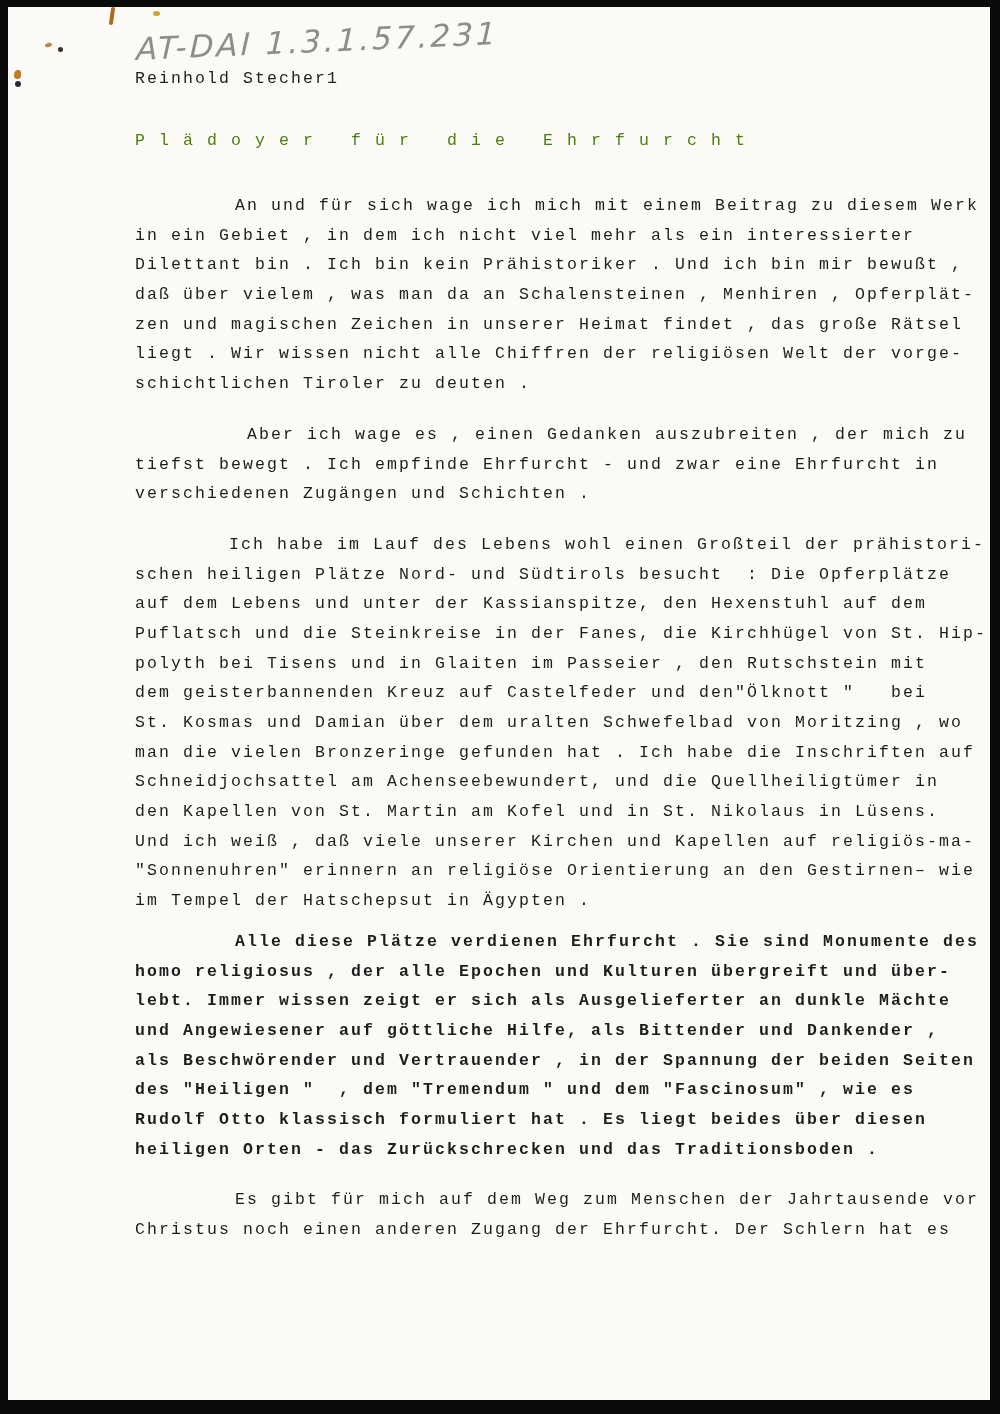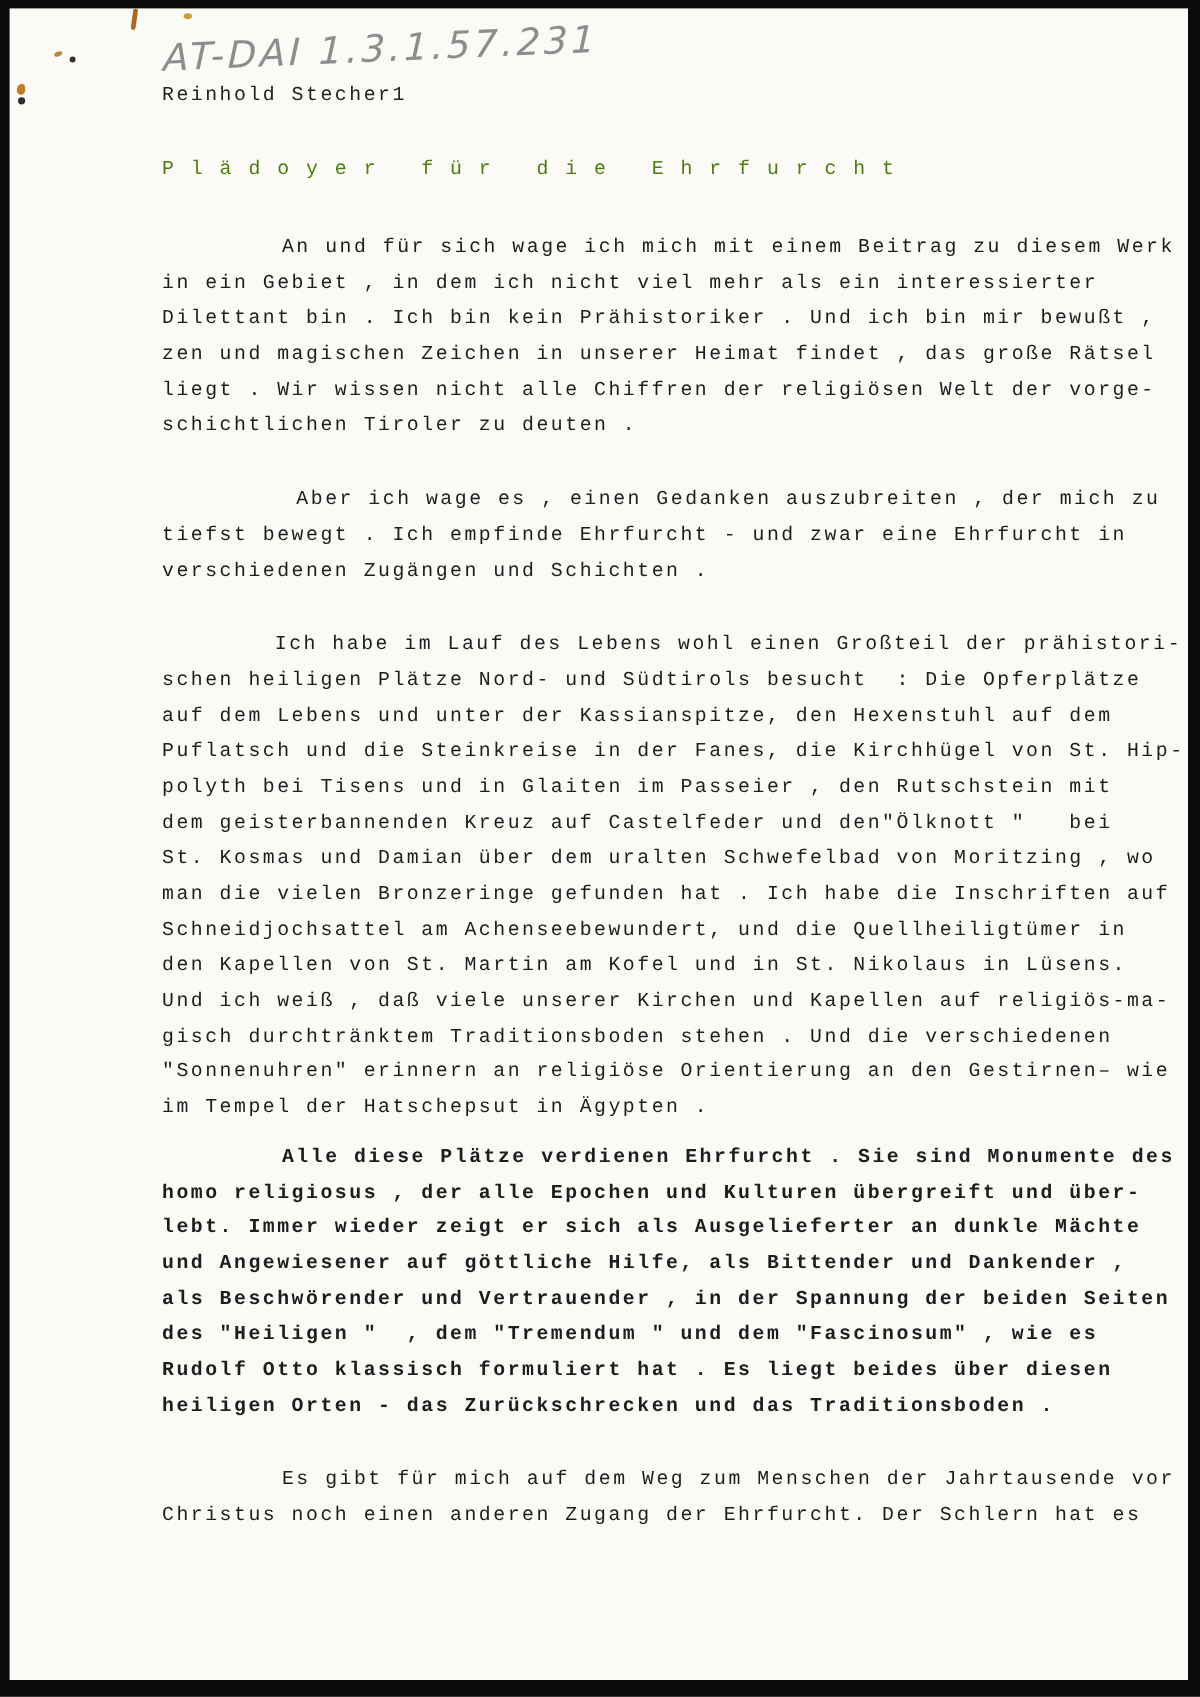--- a/index.html
+++ b/index.html
@@ -47,21 +47,21 @@
   }
   .body-text {
     position: absolute;
     left: 127px; top: 184px;
     width: 860px;
     font-size: 16.5px;
     letter-spacing: 2.1px;
     color: #1d1d1d;
   }
   .para { margin: 0; }
-  .para + .para { margin-top: 32px; }
+  .para + .para { margin-top: 21px; }
   .para.no-gap { margin-top: 11px; font-weight: bold; }
   .line {
     white-space: pre;
     height: 29.7px;
     line-height: 29.7px;
   }
   .para .line:first-child { text-indent: 84px; text-align: center; }
   .speck { position: absolute; }
   .speck-1 { left: 102px; top: 0; width: 4px; height: 18px; background: #b06820; transform: rotate(8deg); border-radius: 2px; }
   .speck-2 { left: 145px; top: 4px; width: 7px; height: 5px; background: #c9a23a; border-radius: 50%; }
@@ -89,20 +89,21 @@
     <span>1</span>
   </div>
 
   <div class="doc-title">P l ä d o y e r   f ü r   d i e   E h r f u r c h t</div>
 
   <div class="body-text">
     <div class="para">
         <div class="line">An und für sich wage ich mich mit einem Beitrag zu diesem Werk</div>
         <div class="line">in ein Gebiet , in dem ich nicht viel mehr als ein interessierter</div>
         <div class="line">Dilettant bin . Ich bin kein Prähistoriker . Und ich bin mir bewußt ,</div>
+        <div class="line">daß über vielem , was man da an Schalensteinen , Menhiren , Opferplät-</div>
         <div class="line">zen und magischen Zeichen in unserer Heimat findet , das große Rätsel</div>
         <div class="line">liegt . Wir wissen nicht alle Chiffren der religiösen Welt der vorge-</div>
         <div class="line">schichtlichen Tiroler zu deuten .</div>
       </div>
     <div class="para">
         <div class="line">Aber ich wage es , einen Gedanken auszubreiten , der mich zu</div>
         <div class="line">tiefst bewegt . Ich empfinde Ehrfurcht - und zwar eine Ehrfurcht in</div>
         <div class="line">verschiedenen Zugängen und Schichten .</div>
       </div>
     <div class="para">
@@ -110,28 +111,27 @@
         <div class="line">schen heiligen Plätze Nord- und Südtirols besucht  : Die Opferplätze</div>
         <div class="line">auf dem Lebens und unter der Kassianspitze, den Hexenstuhl auf dem</div>
         <div class="line">Puflatsch und die Steinkreise in der Fanes, die Kirchhügel von St. Hip-</div>
         <div class="line">polyth bei Tisens und in Glaiten im Passeier , den Rutschstein mit</div>
         <div class="line">dem geisterbannenden Kreuz auf Castelfeder und den"Ölknott "   bei</div>
         <div class="line">St. Kosmas und Damian über dem uralten Schwefelbad von Moritzing , wo</div>
         <div class="line">man die vielen Bronzeringe gefunden hat . Ich habe die Inschriften auf</div>
         <div class="line">Schneidjochsattel am Achenseebewundert, und die Quellheiligtümer in</div>
         <div class="line">den Kapellen von St. Martin am Kofel und in St. Nikolaus in Lüsens.</div>
         <div class="line">Und ich weiß , daß viele unserer Kirchen und Kapellen auf religiös-ma-</div>
-        <div class="line">gisch durchtränktem Traditionsboden stehen . Und die verschiedenen</div>
         <div class="line">"Sonnenuhren" erinnern an religiöse Orientierung an den Gestirnen– wie</div>
         <div class="line">im Tempel der Hatschepsut in Ägypten .</div>
       </div>
     <div class="para no-gap">
         <div class="line">Alle diese Plätze verdienen Ehrfurcht . Sie sind Monumente des</div>
         <div class="line">homo religiosus , der alle Epochen und Kulturen übergreift und über-</div>
-        <div class="line">lebt. Immer wieder zeigt er sich als Ausgelieferter an dunkle Mächte</div>
+        <div class="line">lebt. Immer wissen zeigt er sich als Ausgelieferter an dunkle Mächte</div>
         <div class="line">und Angewiesener auf göttliche Hilfe, als Bittender und Dankender ,</div>
         <div class="line">als Beschwörender und Vertrauender , in der Spannung der beiden Seiten</div>
         <div class="line">des "Heiligen "  , dem "Tremendum " und dem "Fascinosum" , wie es</div>
         <div class="line">Rudolf Otto klassisch formuliert hat . Es liegt beides über diesen</div>
         <div class="line">heiligen Orten - das Zurückschrecken und das Traditionsboden .</div>
       </div>
     <div class="para">
         <div class="line">Es gibt für mich auf dem Weg zum Menschen der Jahrtausende vor</div>
         <div class="line">Christus noch einen anderen Zugang der Ehrfurcht. Der Schlern hat es</div>
       </div>

